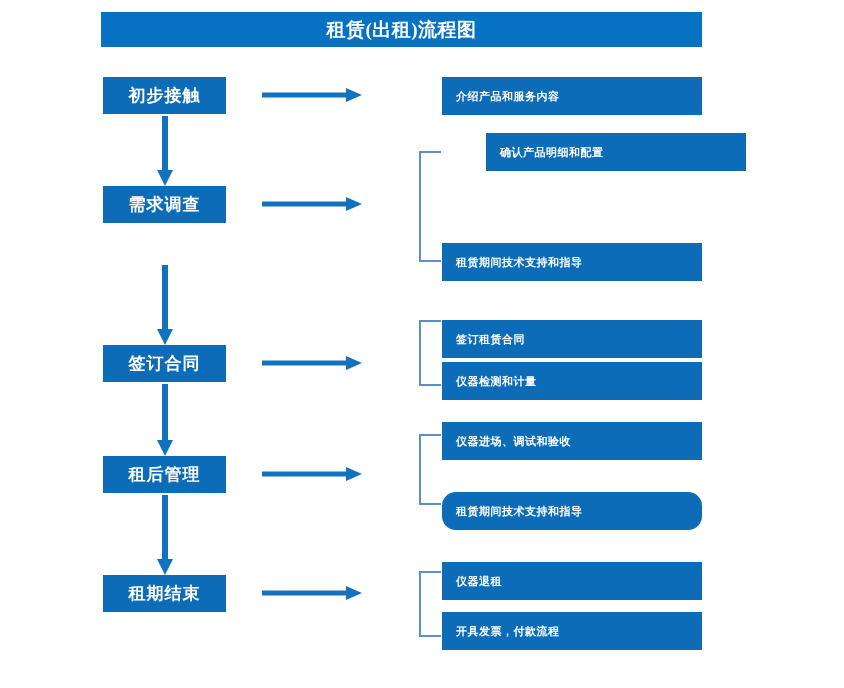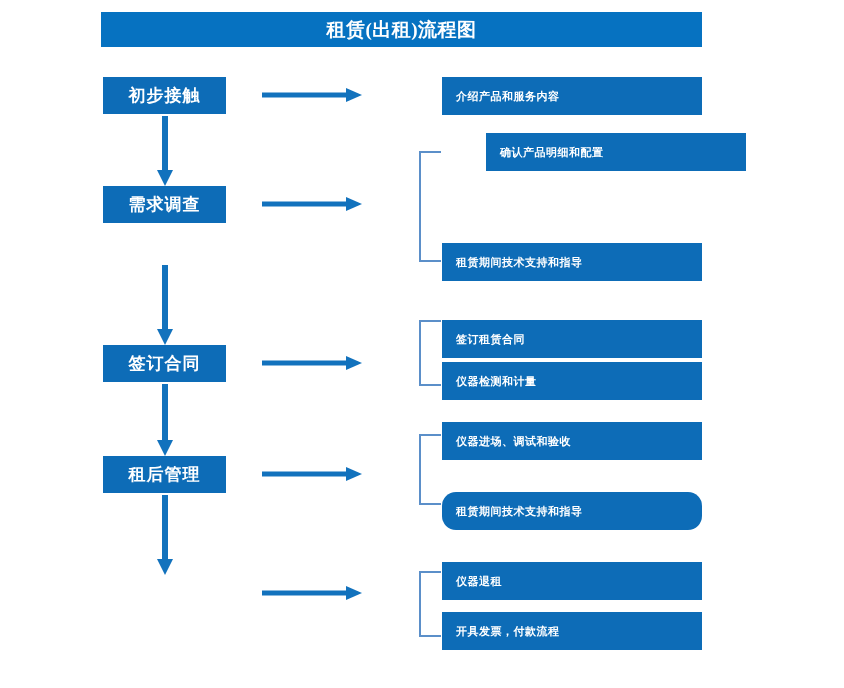--- a/index.html
+++ b/index.html
@@ -160,20 +160,21 @@
   <div class="node detail" style="top:422px;">仪器进场、调试和验收</div>
   <div class="node detail" style="top:492px;border-radius:14px;">租赁期间技术支持和指导</div>
 
   <div class="arrow-v" style="left:155px; top:495px; height:80px;">
     <svg width="20" height="80" viewBox="0 0 20 80">
       <line x1="10" y1="0" x2="10" y2="68" stroke="#1272bd" stroke-width="6"></line>
       <polygon points="2,64 18,64 10,80" fill="#1272bd"></polygon>
     </svg>
   </div>
 
+  <div class="node stage" style="top:575px;">租期结束</div>
 
   <div class="arrow-h" style="left:262px; top:583px; width:100px;">
     <svg width="100" height="20" viewBox="0 0 100 20">
       <line x1="0" y1="10" x2="88" y2="10" stroke="#1272bd" stroke-width="5"></line>
       <polygon points="84,3 100,10 84,17" fill="#1272bd"></polygon>
     </svg>
   </div>
 
   <div class="bracket" style="left:419px; top:571px; height:66px;"></div>
 

